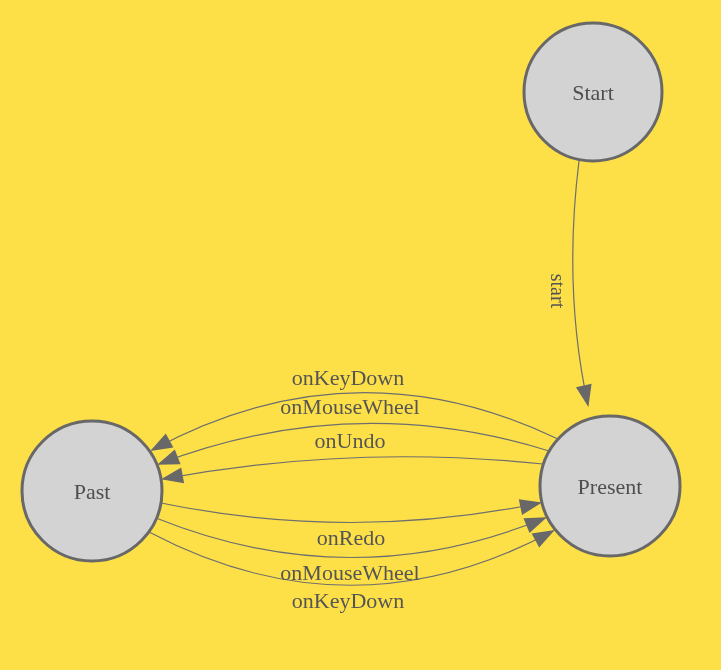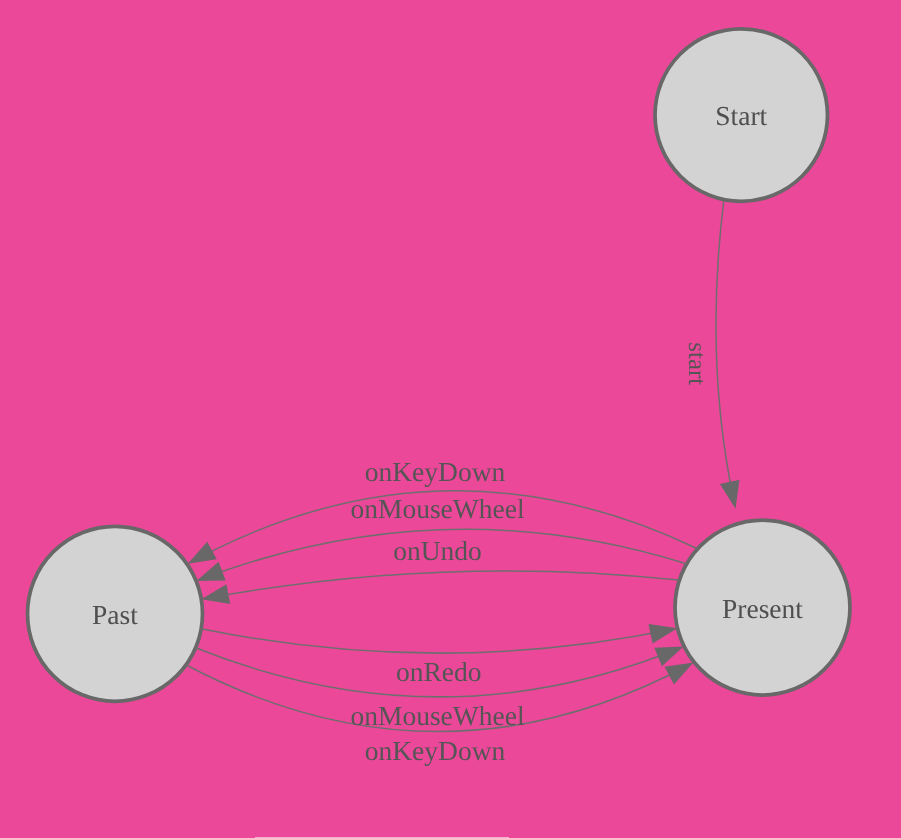--- a/index.html
+++ b/index.html
@@ -7,21 +7,21 @@
     padding: 0;
     background: #ffffff;
     width: 721px;
     height: 670px;
     overflow: hidden;
   }
   .canvas {
     position: relative;
     width: 721px;
     height: 670px;
-    background: #ec4899;
+    background: #fde047;
   }
   svg {
     display: block;
     font-family: "Liberation Serif", "DejaVu Serif", serif;
   }
   .node-circle {
     fill: #d3d3d3;
     stroke: #686868;
     stroke-width: 3px;
   }

